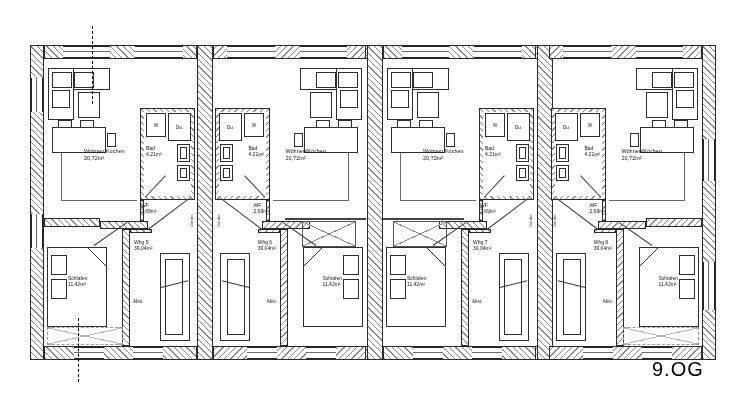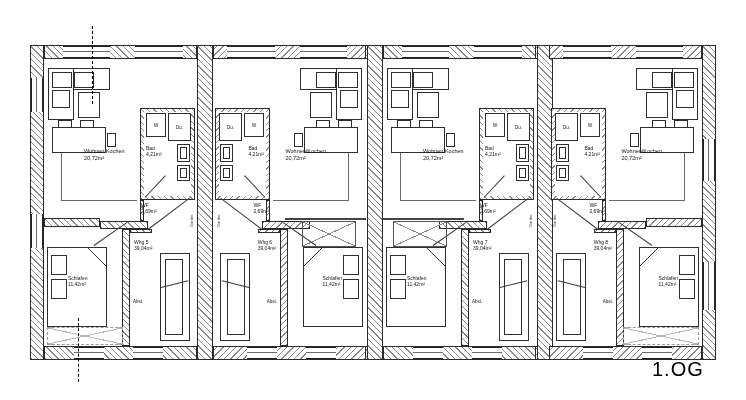--- a/index.html
+++ b/index.html
@@ -376,14 +376,14 @@
     </div>
     <div class="end-only">
           <div class="xbox dash" style="left:3px;top:282px;width:76px;height:18px;"></div>
         </div>
   </div>
     </div>
 
   <div class="dashline" style="left:92px;top:26px;height:78px;"></div>
   <div class="dashline" style="left:78px;top:318px;height:64px;"></div>
 
-  <div class="floorlabel" style="left:652px;top:358px;">1.OG</div>
+  <div class="floorlabel" style="left:652px;top:358px;">9.OG</div>
 </div>
 
 </body></html>

